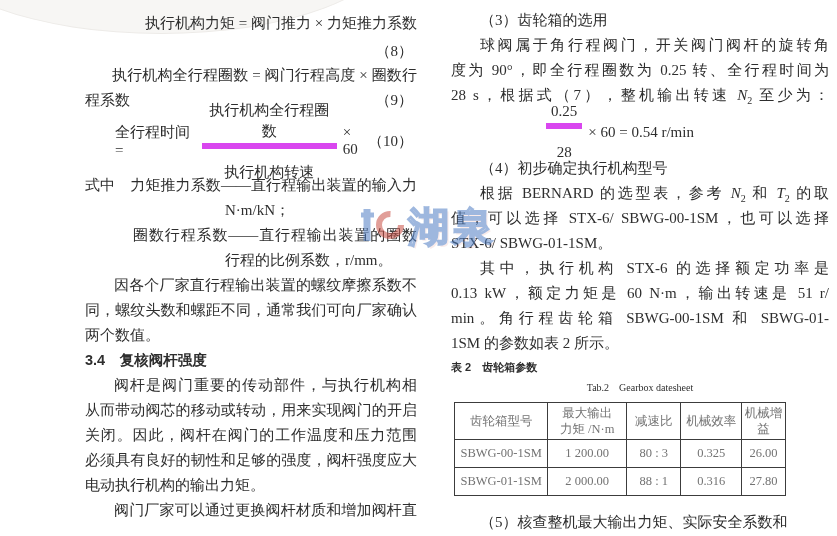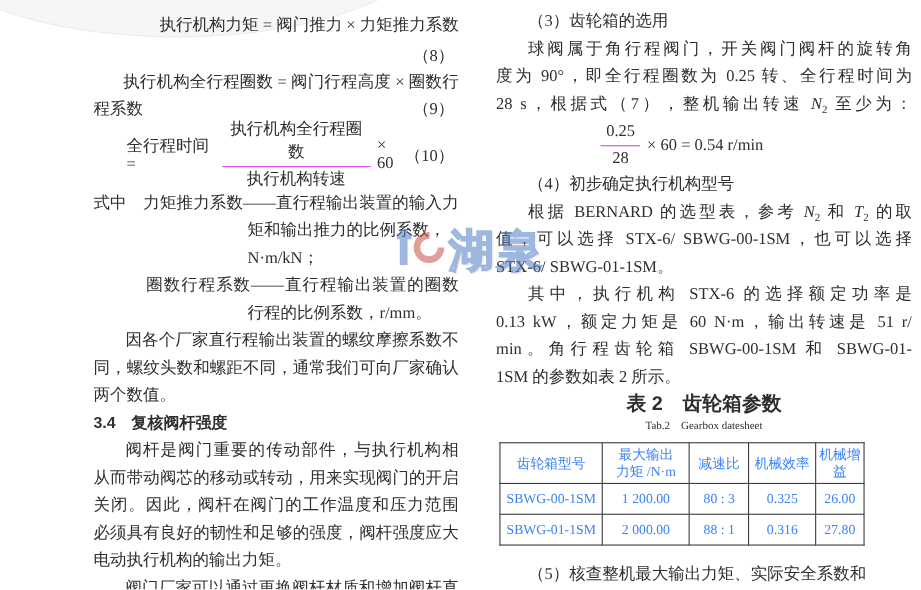--- a/index.html
+++ b/index.html
@@ -14,31 +14,31 @@
   .fj{text-align:justify;text-align-last:justify;}
   .ind{text-indent:29px;}
   .i48{padding-left:48px;}
   .i140{padding-left:140px;}
   .eq8-body{padding-left:32px;padding-top:3px;height:28px;line-height:25px;text-align:right;}
   .eqnum-line{text-align:right;padding-right:4px;height:24px;line-height:24px;}
   .between{display:flex;justify-content:space-between;}
   .formula{display:flex;align-items:center;height:56px;}
   .formula-left{padding-left:30px;}
   .frac{display:inline-flex;flex-direction:column;text-align:center;margin:0 6px;vertical-align:middle;}
-  .frac .nume{border-bottom:1px solid #d946ef;padding:0 5px 1px;line-height:21px;}
-  .frac .deno{padding-top:1px;line-height:21px;}
+  .frac .nume{border-bottom:6px solid #d946ef;padding:0 5px 1px;line-height:21px;}
+  .frac .deno{padding-top:13px;line-height:21px;}
   .eqnum-inline{margin-left:auto;padding-right:4px;}
   .formula-center{justify-content:center;height:48px;padding-right:46px;}
   .heading{font-family:"Liberation Sans","DejaVu Sans",sans-serif;font-weight:bold;font-size:14.5px;}
   .where-block{margin-top:4px;}
-  .cap-zh{font-family:"Liberation Sans","DejaVu Sans",sans-serif;font-weight:bold;font-size:18px;
-        text-align:center;height:22px;line-height:22px;}
+  .cap-zh{font-family:"Liberation Sans","DejaVu Sans",sans-serif;font-weight:bold;font-size:11px;
+        text-align:left;height:22px;line-height:22px;}
   .cap-en{font-size:10px;text-align:center;height:20px;line-height:20px;}
   table.gearbox{border-collapse:collapse;margin:4px 0 0 3px;width:332px;font-size:12.5px;
-        text-align:center;color:#3b82f6;}
+        text-align:center;color:#737373;}
   table.gearbox th,table.gearbox td{border:1px solid #3c3c3c;font-weight:normal;padding:0;}
   table.gearbox th{height:36px;line-height:16px;}
   table.gearbox td{height:27px;}
   .h5-line{margin-top:14px;}
   .var{font-style:italic;font-family:"Liberation Serif",serif;}
   sub{font-size:10px;}
   .watermark{position:absolute;left:358px;top:203px;display:flex;align-items:center;gap:2px;
         opacity:0.55;pointer-events:none;}
   .wm-text{font-family:"Liberation Sans","DejaVu Sans",sans-serif;font-weight:bold;font-size:41px;
         letter-spacing:3px;color:rgba(228,238,252,0.25);-webkit-text-stroke:1.6px #4f7ec4;
@@ -66,21 +66,20 @@
       <span class="frac">
         <span class="nume">执行机构全行程圈数</span>
         <span class="deno">执行机构转速</span>
       </span>
       <span>× 60</span>
       <span class="eqnum-inline">（10）</span>
     </div>
 
     <div class="where-block">
       <div class="tline fj">式中　力矩推力系数——直行程输出装置的输入力</div>
-      <div class="tline i140">矩和输出推力的比例系数，</div>
       <div class="tline i140">N·m/kN；</div>
       <div class="tline fj i48">圈数行程系数——直行程输出装置的圈数和</div>
       <div class="tline i140">行程的比例系数，r/mm。</div>
     </div>
 
     <div>
       <div class="tline fj ind">因各个厂家直行程输出装置的螺纹摩擦系数不</div>
       <div class="tline fj">同，螺纹头数和螺距不同，通常我们可向厂家确认这</div>
       <div class="tline">两个数值。</div>
     </div>

